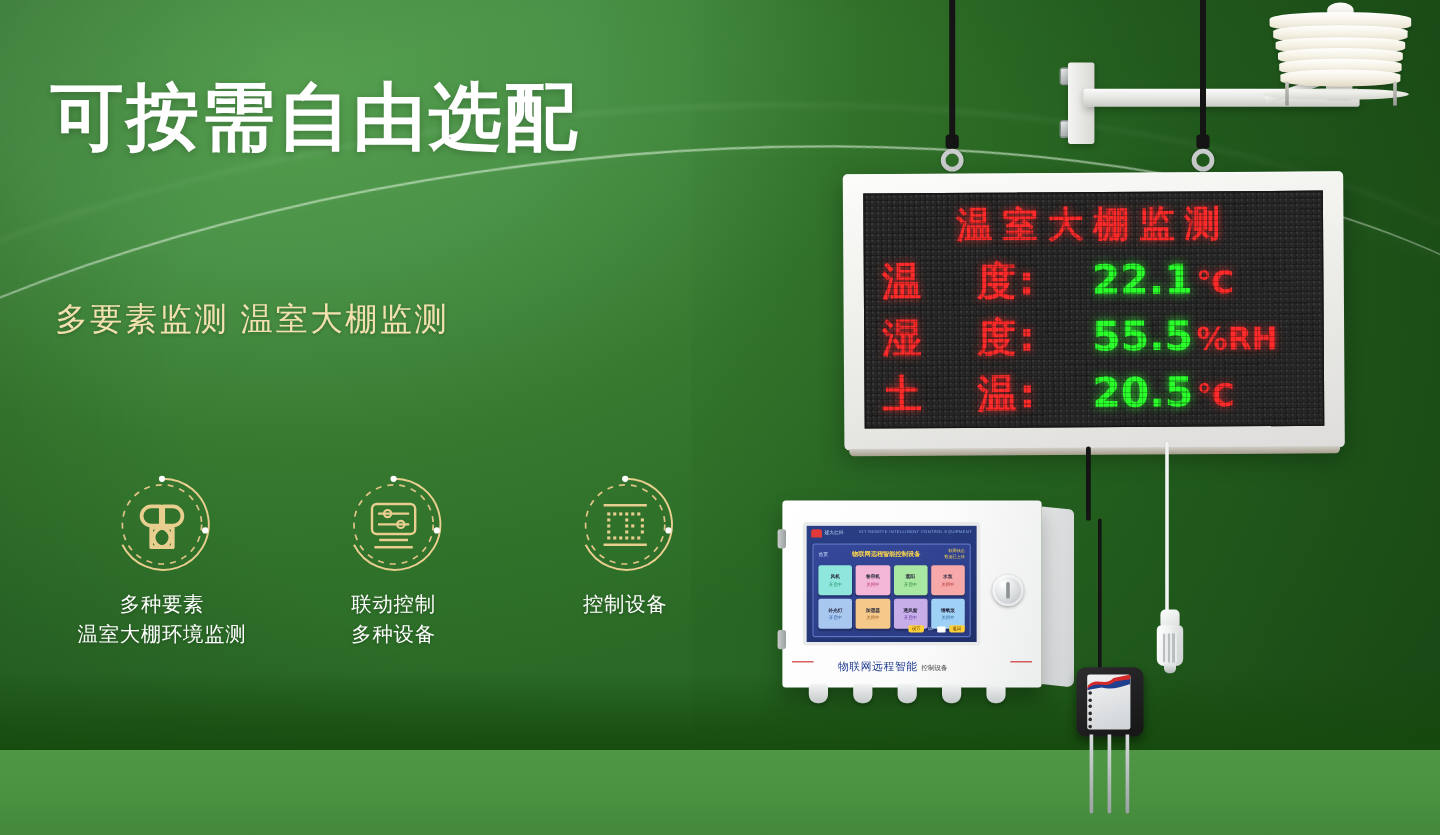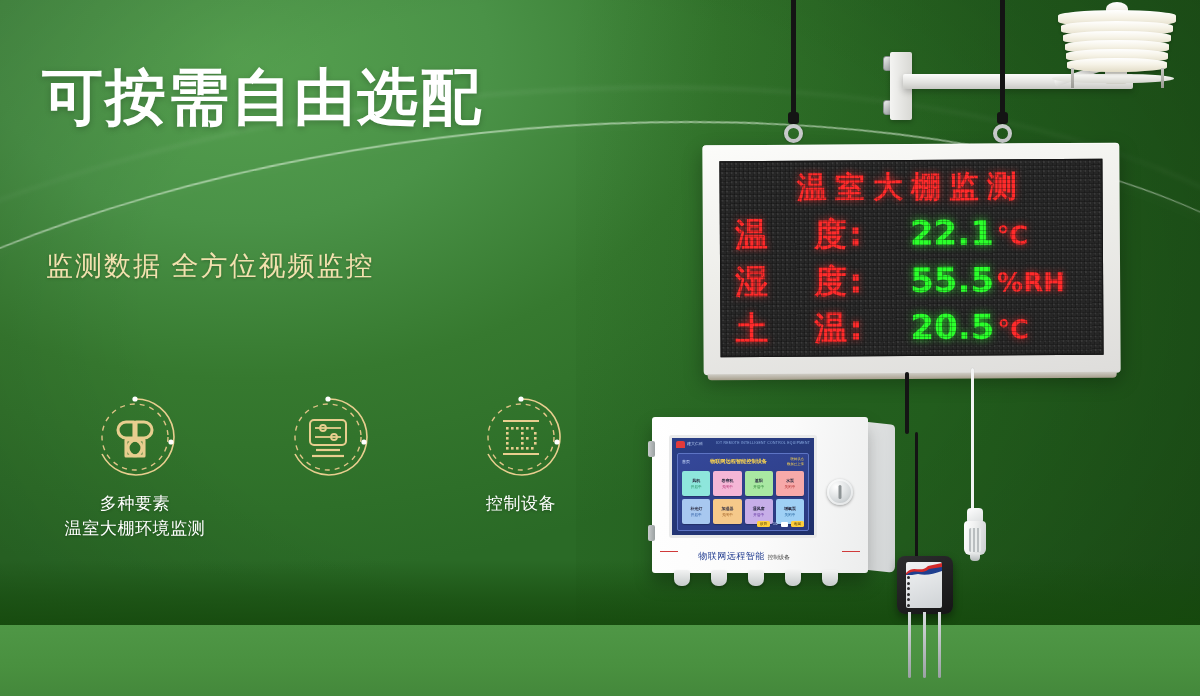--- a/index.html
+++ b/index.html
@@ -326,21 +326,21 @@
   <div class="bg-dark-right"></div>
   <div class="swoosh2"></div>
   <div class="swoosh"></div>
   <div class="bg-vignette"></div>
   <div class="horizon-dark"></div>
   <div class="horizon"></div>
 
   <div class="headline">
     <div class="h-line">可按需自由选配</div>
   </div>
-  <div class="subtitle">监测数据 全方位视频监控</div>
+  <div class="subtitle">多要素监测 温室大棚监测</div>
 
   <div class="features">
 
     <div class="feature">
       <div class="f-icon-wrap">
         <svg width="90" height="90" viewBox="0 0 90 90">
           <circle cx="45" cy="45" r="33" fill="none" stroke="#e0c487" stroke-width="1.4" stroke-dasharray="5 5"></circle>
           <path d="M45 7 A38 38 0 1 1 12 62" fill="none" stroke="#e8ce8f" stroke-width="1.6"></path>
           <circle cx="45" cy="7" r="2.6" fill="#ffffff"></circle>
           <circle cx="81" cy="50" r="2.6" fill="#ffffff"></circle>
@@ -365,20 +365,24 @@
           <circle cx="45" cy="7" r="2.6" fill="#ffffff"></circle>
           <circle cx="81" cy="50" r="2.6" fill="#ffffff"></circle>
           <rect x="27" y="28" width="36" height="25" rx="4" fill="none" stroke="#e8ce8f" stroke-width="2"></rect>
           <line x1="32" y1="36" x2="58" y2="36" stroke="#e8ce8f" stroke-width="1.8"></line>
           <line x1="32" y1="45" x2="58" y2="45" stroke="#e8ce8f" stroke-width="1.8"></line>
           <circle cx="40" cy="36" r="3" fill="none" stroke="#e8ce8f" stroke-width="1.8"></circle>
           <circle cx="51" cy="45" r="3" fill="none" stroke="#e8ce8f" stroke-width="1.8"></circle>
           <line x1="33" y1="58" x2="57" y2="58" stroke="#e8ce8f" stroke-width="2.2"></line>
           <line x1="29" y1="64" x2="61" y2="64" stroke="#e8ce8f" stroke-width="2.2"></line>
         </svg>
+      </div>
+      <div class="f-label">
+        <div>联动控制</div>
+        <div>多种设备</div>
       </div>
     </div>
 
     <div class="feature">
       <div class="f-icon-wrap">
         <svg width="90" height="90" viewBox="0 0 90 90">
           <circle cx="45" cy="45" r="33" fill="none" stroke="#e0c487" stroke-width="1.4" stroke-dasharray="5 5"></circle>
           <path d="M45 7 A38 38 0 1 1 12 62" fill="none" stroke="#e8ce8f" stroke-width="1.6"></path>
           <circle cx="45" cy="7" r="2.6" fill="#ffffff"></circle>
           <circle cx="81" cy="50" r="2.6" fill="#ffffff"></circle>

